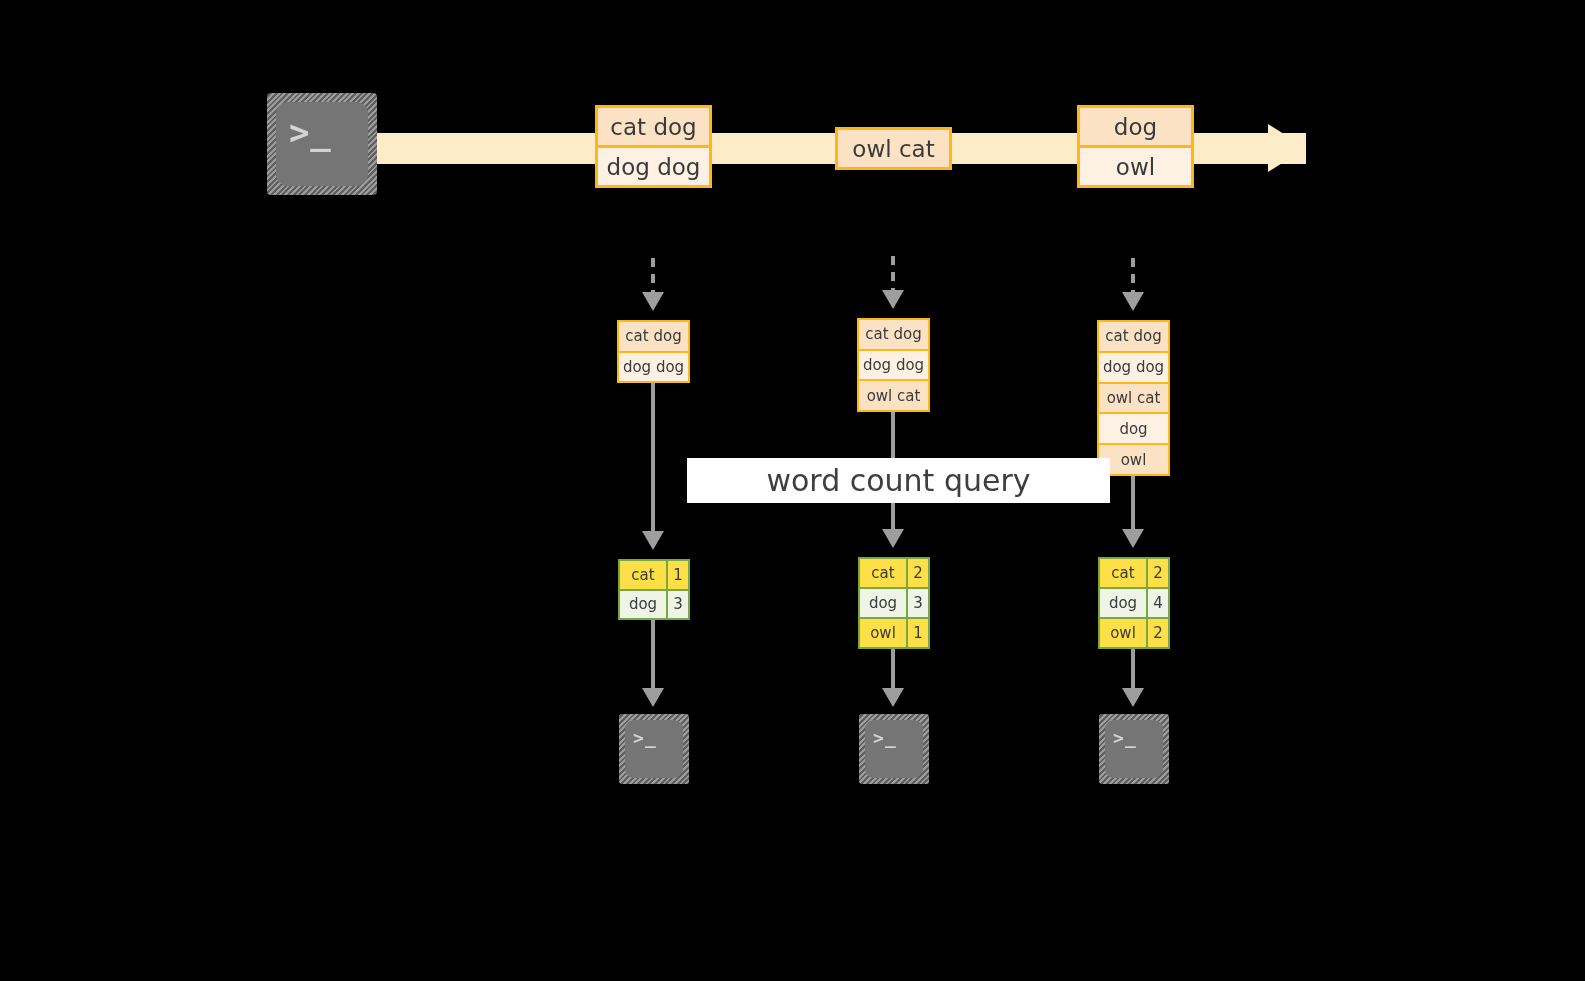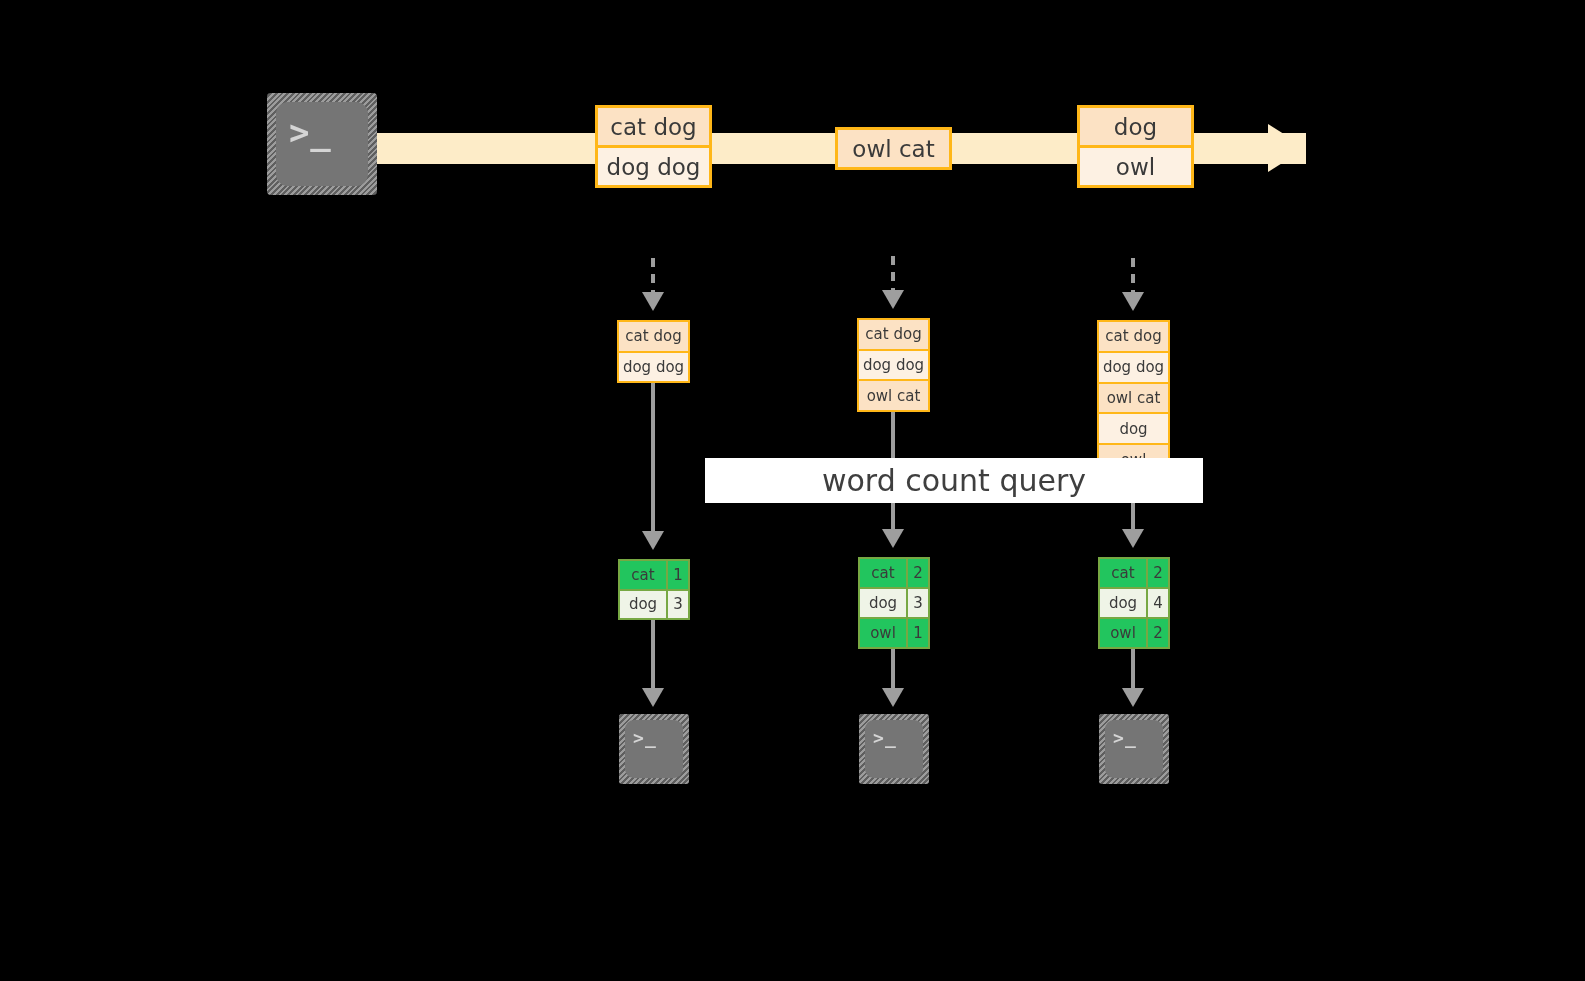--- a/index.html
+++ b/index.html
@@ -103,21 +103,21 @@
     display: flex;
     flex-direction: column;
     background: #eff4e7;
   }
   .gtable .grow {
     flex: 1 1 auto;
     display: flex;
     box-sizing: border-box;
   }
   .gtable .grow + .grow { border-top: 2px solid #77a843; }
-  .grow.dark  { background: #22c55e; }
+  .grow.dark  { background: #fde047; }
   .grow.light { background: #eff4e7; }
   .gcell {
     display: flex;
     align-items: center;
     justify-content: center;
     font-size: 15px;
     box-sizing: border-box;
   }
   .gcell.key { flex: 0 0 46px; }
   .gcell.val { flex: 1 1 auto; border-left: 2px solid #77a843; }
@@ -280,17 +280,17 @@
 
   <div class="arrow-line" style="left:1131px; top:649px; height:39px;"></div>
   <div class="arrow-head" style="left:1122px; top:688px;"></div>
 
   <div class="terminal small" style="left:1099px; top:714px; width:70px; height:70px;">
     <div class="terminal-inner">
       <span class="prompt">&gt;_</span>
     </div>
   </div>
 
-  <div class="query-label" style="left:687px; top:458px; width:498px; height:45px;margin-left:18px;">
+  <div class="query-label" style="left:687px; top:458px; width:423px; height:45px;">
     <span>word count query</span>
   </div>
 
 </div>
 
 </body></html>

